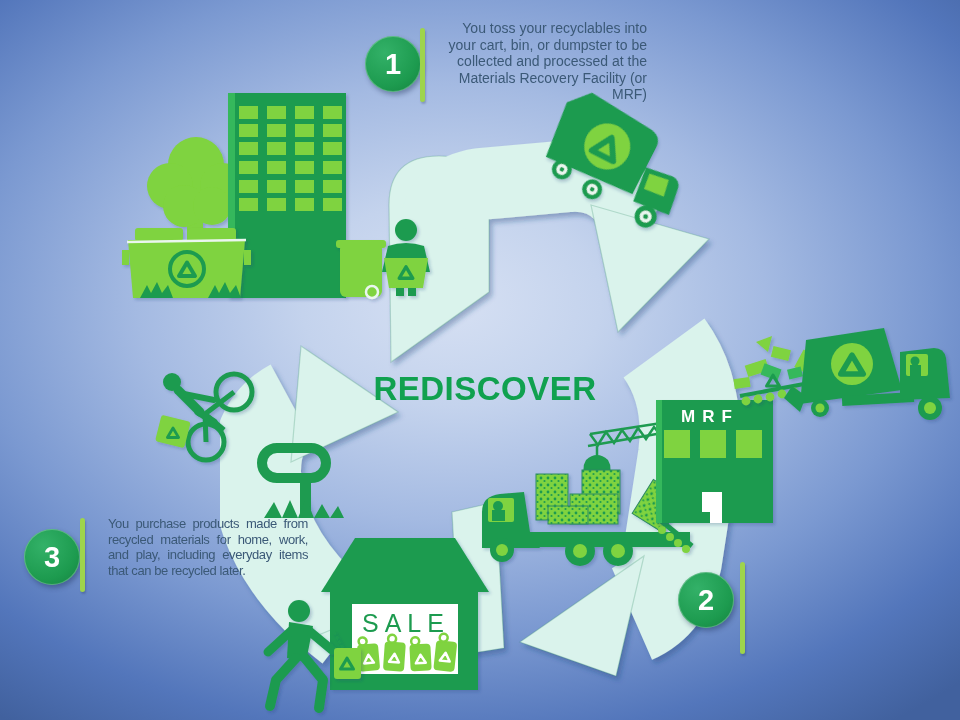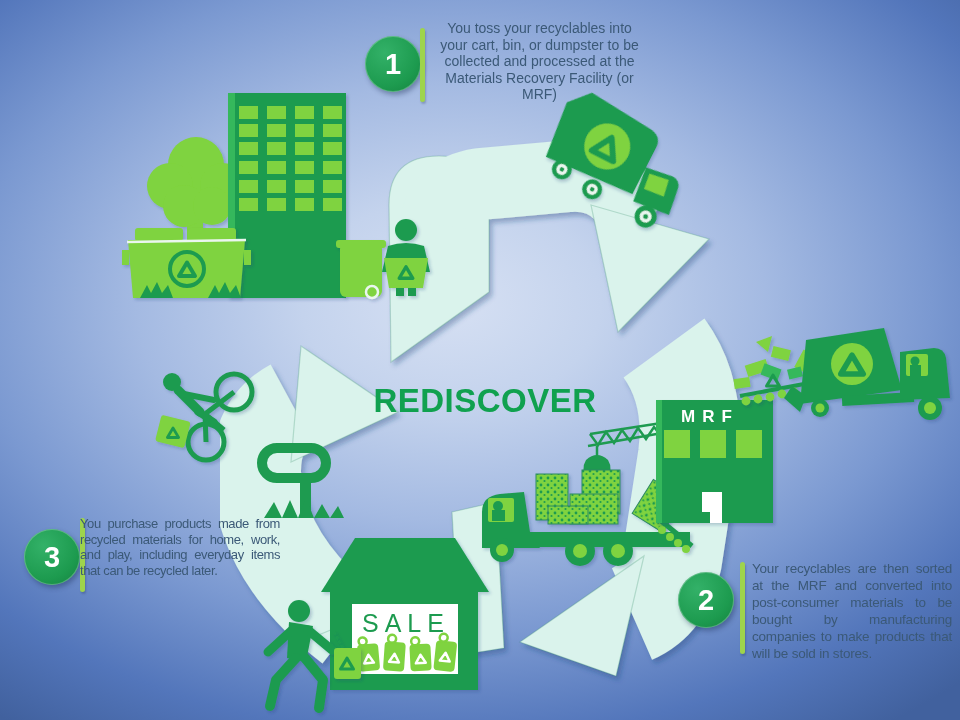--- a/index.html
+++ b/index.html
@@ -3,26 +3,26 @@
 <meta charset="utf-8">
 <style>
   html,body{margin:0;padding:0;}
   body{width:960px;height:720px;overflow:hidden;font-family:"Liberation Sans",sans-serif;}
   .stage{position:relative;width:960px;height:720px;
     background:
       radial-gradient(ellipse 78% 72% at 47% 42%,
         #d6e0f3 0%, #c4d3ed 20%, #a4bae2 42%, #7b99d1 64%, #5376bb 84%, #41619e 100%);
   }
   .stage svg{position:absolute;left:0;top:0;}
-  .title{position:absolute;left:318px;top:382px;width:334px;text-align:center;
+  .title{position:absolute;left:318px;top:370px;width:334px;text-align:center;
     color:#10a14f;font-weight:bold;font-size:33px;line-height:37px;letter-spacing:.5px;}
   .step-text{position:absolute;color:#3b5977;}
-  .step-1{left:432px;top:20px;width:215px;font-size:14px;line-height:16.5px;text-align:center;}
+  .step-1{left:432px;top:20px;width:215px;font-size:14px;line-height:16.5px;text-align:right;}
   .step-2{left:752px;top:560px;width:200px;font-size:13.5px;line-height:17px;text-align:justify;letter-spacing:-.2px;}
-  .step-3{left:80px;top:516px;width:200px;font-size:13px;line-height:15.5px;text-align:justify;letter-spacing:-.4px;}
+  .step-3{left:108px;top:516px;width:200px;font-size:13px;line-height:15.5px;text-align:justify;letter-spacing:-.4px;}
   .badge{position:absolute;width:56px;height:56px;border-radius:50%;
     background:radial-gradient(circle at 35% 30%, #33b168 0%, #1d9b4f 62%, #14813f 100%);
     color:#fff;font-weight:bold;font-size:29px;line-height:56px;text-align:center;
     box-shadow:2px 3px 5px rgba(20,40,80,.38), inset 0 0 0 1px rgba(255,255,255,.25);}
   .badge-1{left:365px;top:36px;}
   .badge-2{left:678px;top:572px;}
   .badge-3{left:24px;top:529px;}
   .accent-bar{position:absolute;width:5px;background:#9ed44c;border-radius:3px;box-shadow:1px 2px 2px rgba(20,40,80,.25);}
   .bar-1{left:420px;top:28px;height:74px;}
   .bar-2{left:740px;top:562px;height:92px;}
@@ -314,16 +314,15 @@
 
 <div class="badge badge-1">1</div>
 <div class="badge badge-2">2</div>
 <div class="badge badge-3">3</div>
 
 <div class="accent-bar bar-1"></div>
 <div class="accent-bar bar-2"></div>
 <div class="accent-bar bar-3"></div>
 
 <div class="step-text step-1">You toss your recyclables into your cart, bin, or dumpster to be collected and processed at the Materials Recovery Facility (or MRF)</div>
-<div class="step-text step-2">Your recyclables are then sorted at the MRF and converted into post-consumer materials to be bought by manufacturing companies to make products that will be sold in stores.</div>
 <div class="step-text step-3">You purchase products made from recycled materials for home, work, and play, including everyday items that can be recycled later.</div>
 
 </div>
 
 </body></html>

